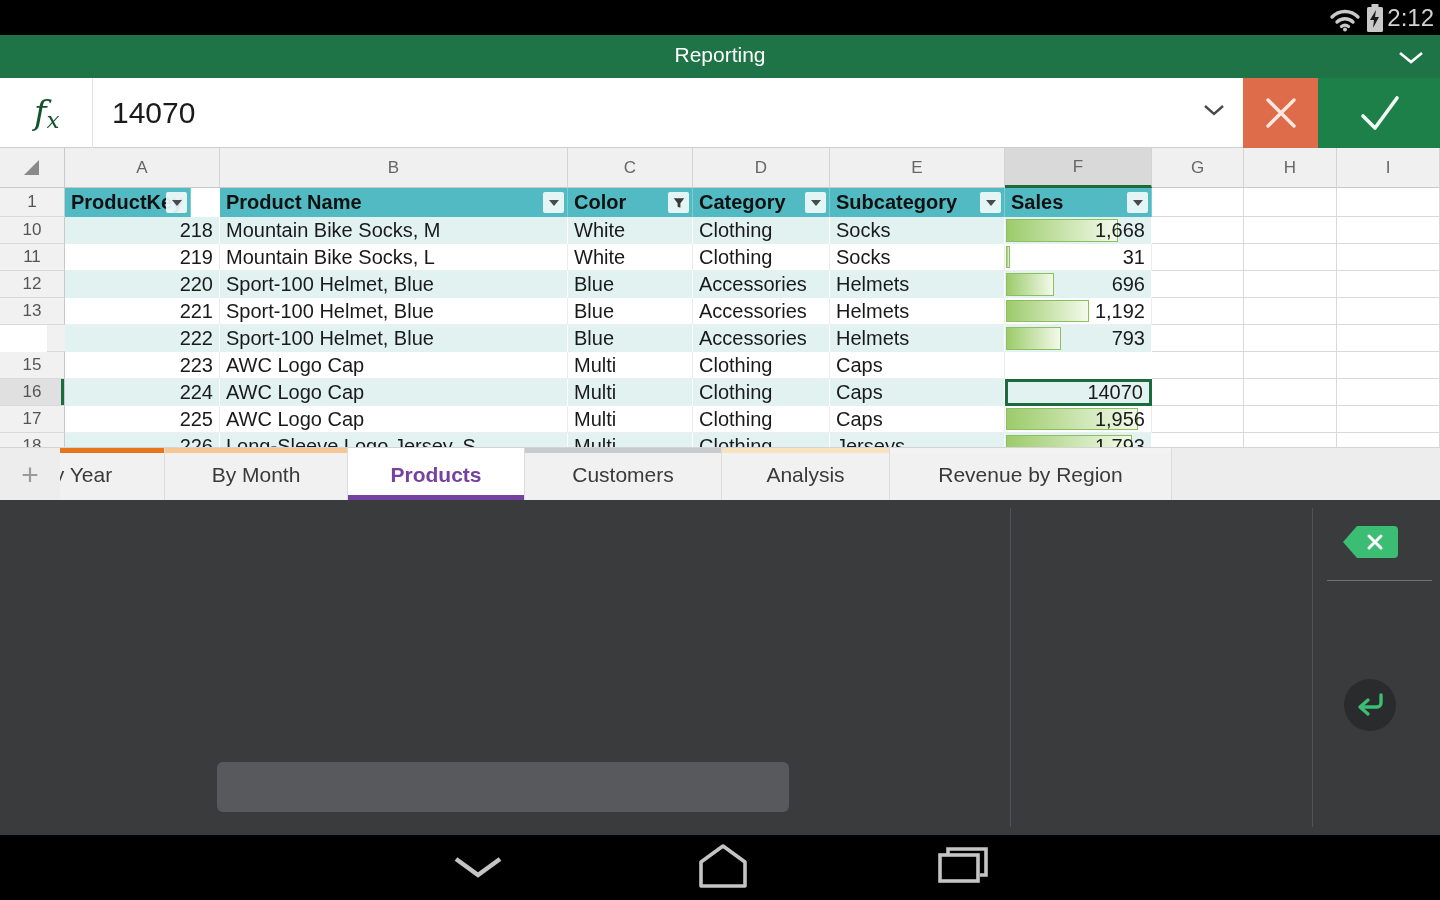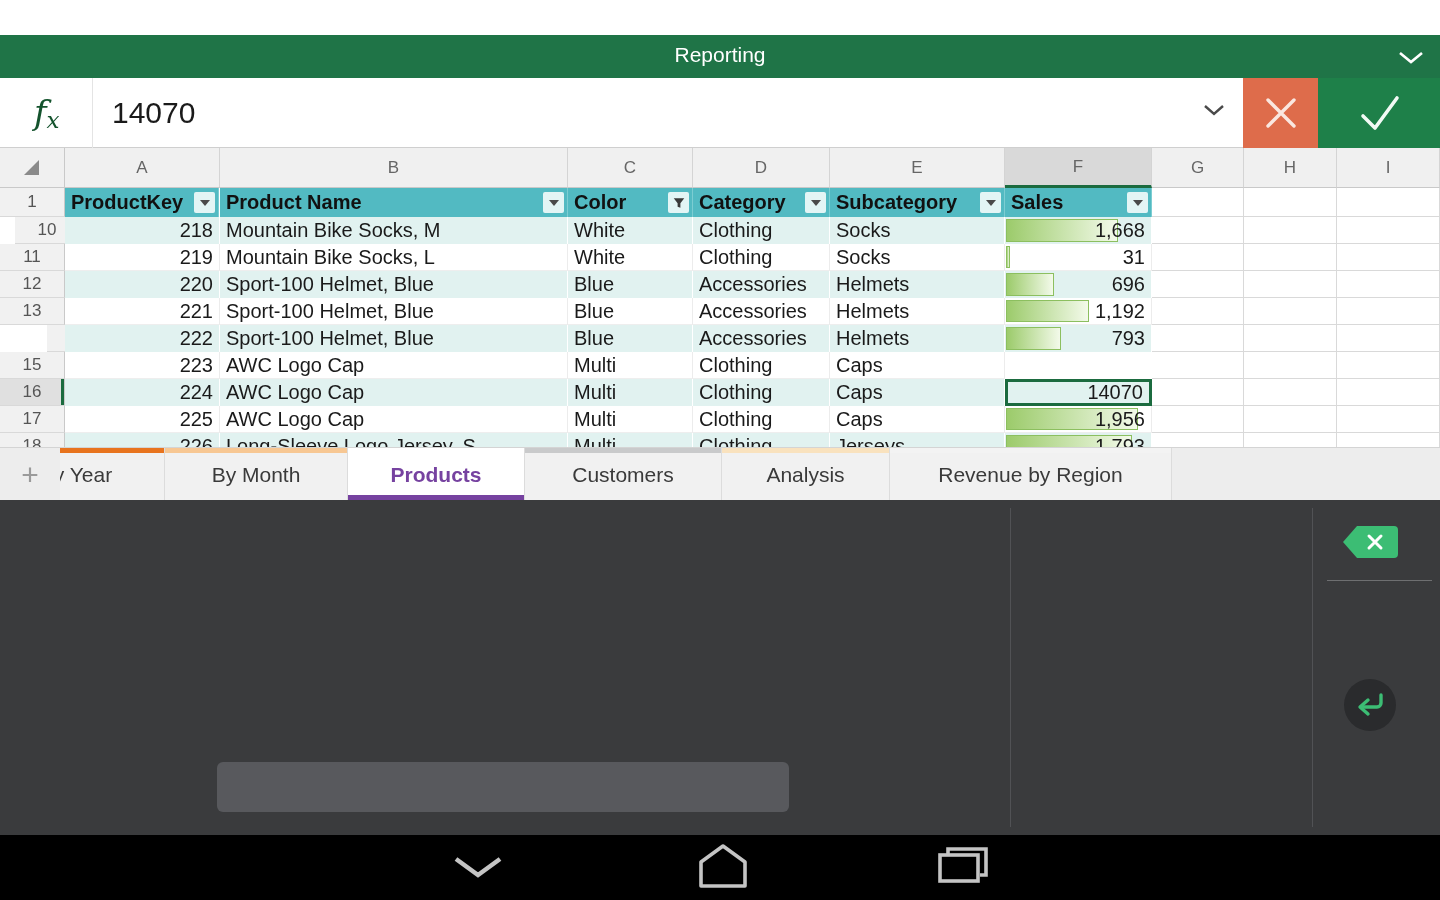--- a/index.html
+++ b/index.html
@@ -83,20 +83,34 @@
 
   
   .nav-bar { position:absolute; left:0; top:835px; width:1440px; height:65px; background:#000; }
   .nav-ic { position:absolute; top:12px; cursor:pointer; }
 </style>
 </head>
 <body>
 
 <div class="screen">
 
+  <div class="status-bar">
+    <svg class="abs" style="left:1328px; top:6px;" width="34" height="26" viewBox="0 0 34 26">
+      <path d="M4 11 A 18 18 0 0 1 30 11" stroke="#c9c9c9" stroke-width="3.4" fill="none" stroke-linecap="round"></path>
+      <path d="M9 16 A 11.5 11.5 0 0 1 25 16" stroke="#c9c9c9" stroke-width="3.4" fill="none" stroke-linecap="round"></path>
+      <path d="M13.5 20.5 A 5.5 5.5 0 0 1 20.5 20.5" stroke="#c9c9c9" stroke-width="3.2" fill="none" stroke-linecap="round"></path>
+      <circle cx="17" cy="23.4" r="2" fill="#c9c9c9"></circle>
+    </svg>
+    <svg class="abs" style="left:1366px; top:4px;" width="18" height="28" viewBox="0 0 18 28">
+      <rect x="5.5" y="0" width="7" height="3" fill="#c9c9c9"></rect>
+      <rect x="1" y="3" width="16" height="25" rx="1.5" fill="#c9c9c9"></rect>
+      <polygon points="10,6 4,16 8,16 7,24 13,13 9,13" fill="#1a1a1a"></polygon>
+    </svg>
+    <span class="status-time">2:12</span>
+  </div>
 
   <div class="title-bar">
     <div class="title-text">Reporting</div>
     <svg class="abs" style="left:1398px; top:16px;" width="26" height="14" viewBox="0 0 26 14">
       <path d="M2 2 L13 11 L24 2" stroke="#fff" stroke-width="2.6" fill="none"></path>
     </svg>
   </div>
 
   <div class="formula-bar">
     <span class="fx"><span class="f">f</span><span class="x">x</span></span>
@@ -124,21 +138,21 @@
       <div class="gcell colhdr" style="left: 65px; top: 0px; width: 155px; height: 40px;">A</div>
       <div class="gcell colhdr" style="left: 220px; top: 0px; width: 348px; height: 40px;">B</div>
       <div class="gcell colhdr" style="left: 568px; top: 0px; width: 125px; height: 40px;">C</div>
       <div class="gcell colhdr" style="left: 693px; top: 0px; width: 137px; height: 40px;">D</div>
       <div class="gcell colhdr" style="left: 830px; top: 0px; width: 175px; height: 40px;">E</div>
       <div class="gcell colhdr sel" style="left: 1005px; top: 0px; width: 147px; height: 40px;">F</div>
       <div class="gcell colhdr" style="left: 1152px; top: 0px; width: 92px; height: 40px;">G</div>
       <div class="gcell colhdr" style="left: 1244px; top: 0px; width: 93px; height: 40px;">H</div>
       <div class="gcell colhdr" style="left: 1337px; top: 0px; width: 103px; height: 40px;">I</div>
       <div class="gcell rowhdr" style="left: 0px; top: 40px; width: 65px; height: 29px;">1</div>
-      <div class="gcell thdr" style="left: 65px; top: 40px; width: 154px; height: 29px;">ProductKey<div class="fbox">
+      <div class="gcell thdr" style="left: 65px; top: 40px; width: 126px; height: 29px;">ProductKey<div class="fbox">
           <div class="tri"></div>
         </div></div>
       <div class="gcell thdr" style="left: 220px; top: 40px; width: 348px; height: 29px;">Product Name<div class="fbox">
           <div class="tri"></div>
         </div></div>
       <div class="gcell thdr" style="left: 568px; top: 40px; width: 125px; height: 29px;">Color<div class="fbox">
           <svg width="14" height="14" viewBox="0 0 16 16">
             <path d="M2 2.5h12L9.6 8.2V13.4l-3.2-1.1V8.2Z" fill="#3a3a3a"></path>
           </svg>
         </div></div>
@@ -148,21 +162,21 @@
       <div class="gcell thdr" style="left: 830px; top: 40px; width: 175px; height: 29px;">Subcategory<div class="fbox">
           <div class="tri"></div>
         </div></div>
       <div class="gcell thdr" style="left: 1005px; top: 40px; width: 147px; height: 29px; text-align: center;">Sales<div class="fbox">
           <div class="tri"></div>
         </div></div>
       <div class="gcell empty" style="left: 1152px; top: 40px; width: 92px; height: 29px;"></div>
       <div class="gcell empty" style="left: 1244px; top: 40px; width: 93px; height: 29px;"></div>
       <div class="gcell empty" style="left: 1337px; top: 40px; width: 103px; height: 29px;"></div>
       <div style="position: absolute; left: 0px; top: 69px; width: 1440px; height: 27px; overflow: hidden;">
-        <div class="gcell rowhdr" style="left: 15px; top: 0px; width: 65px; height: 27px;">10</div>
+        <div class="gcell rowhdr" style="left: 0px; top: 0px; width: 65px; height: 27px;">10</div>
         <div class="gcell band vline-band cellR" style="left: 65px; top: 0px; width: 155px; height: 27px;">218</div>
         <div class="gcell band vline-band cellL" style="left: 220px; top: 0px; width: 348px; height: 27px;">Mountain Bike Socks, M</div>
         <div class="gcell band vline-band cellL" style="left: 568px; top: 0px; width: 125px; height: 27px;">White</div>
         <div class="gcell band vline-band cellL" style="left: 693px; top: 0px; width: 137px; height: 27px;">Clothing</div>
         <div class="gcell band vline-band cellL" style="left: 830px; top: 0px; width: 175px; height: 27px;">Socks</div>
         <div class="gcell band vline-band cellR salescell" style="left: 1005px; top: 0px; width: 147px; height: 27px;">
           <div class="databar" style="width: calc(78% - 2px);"></div>
           <div class="salesval">1,668</div>
         </div>
         <div class="gcell empty" style="left: 1152px; top: 0px; width: 92px; height: 27px;"></div>

